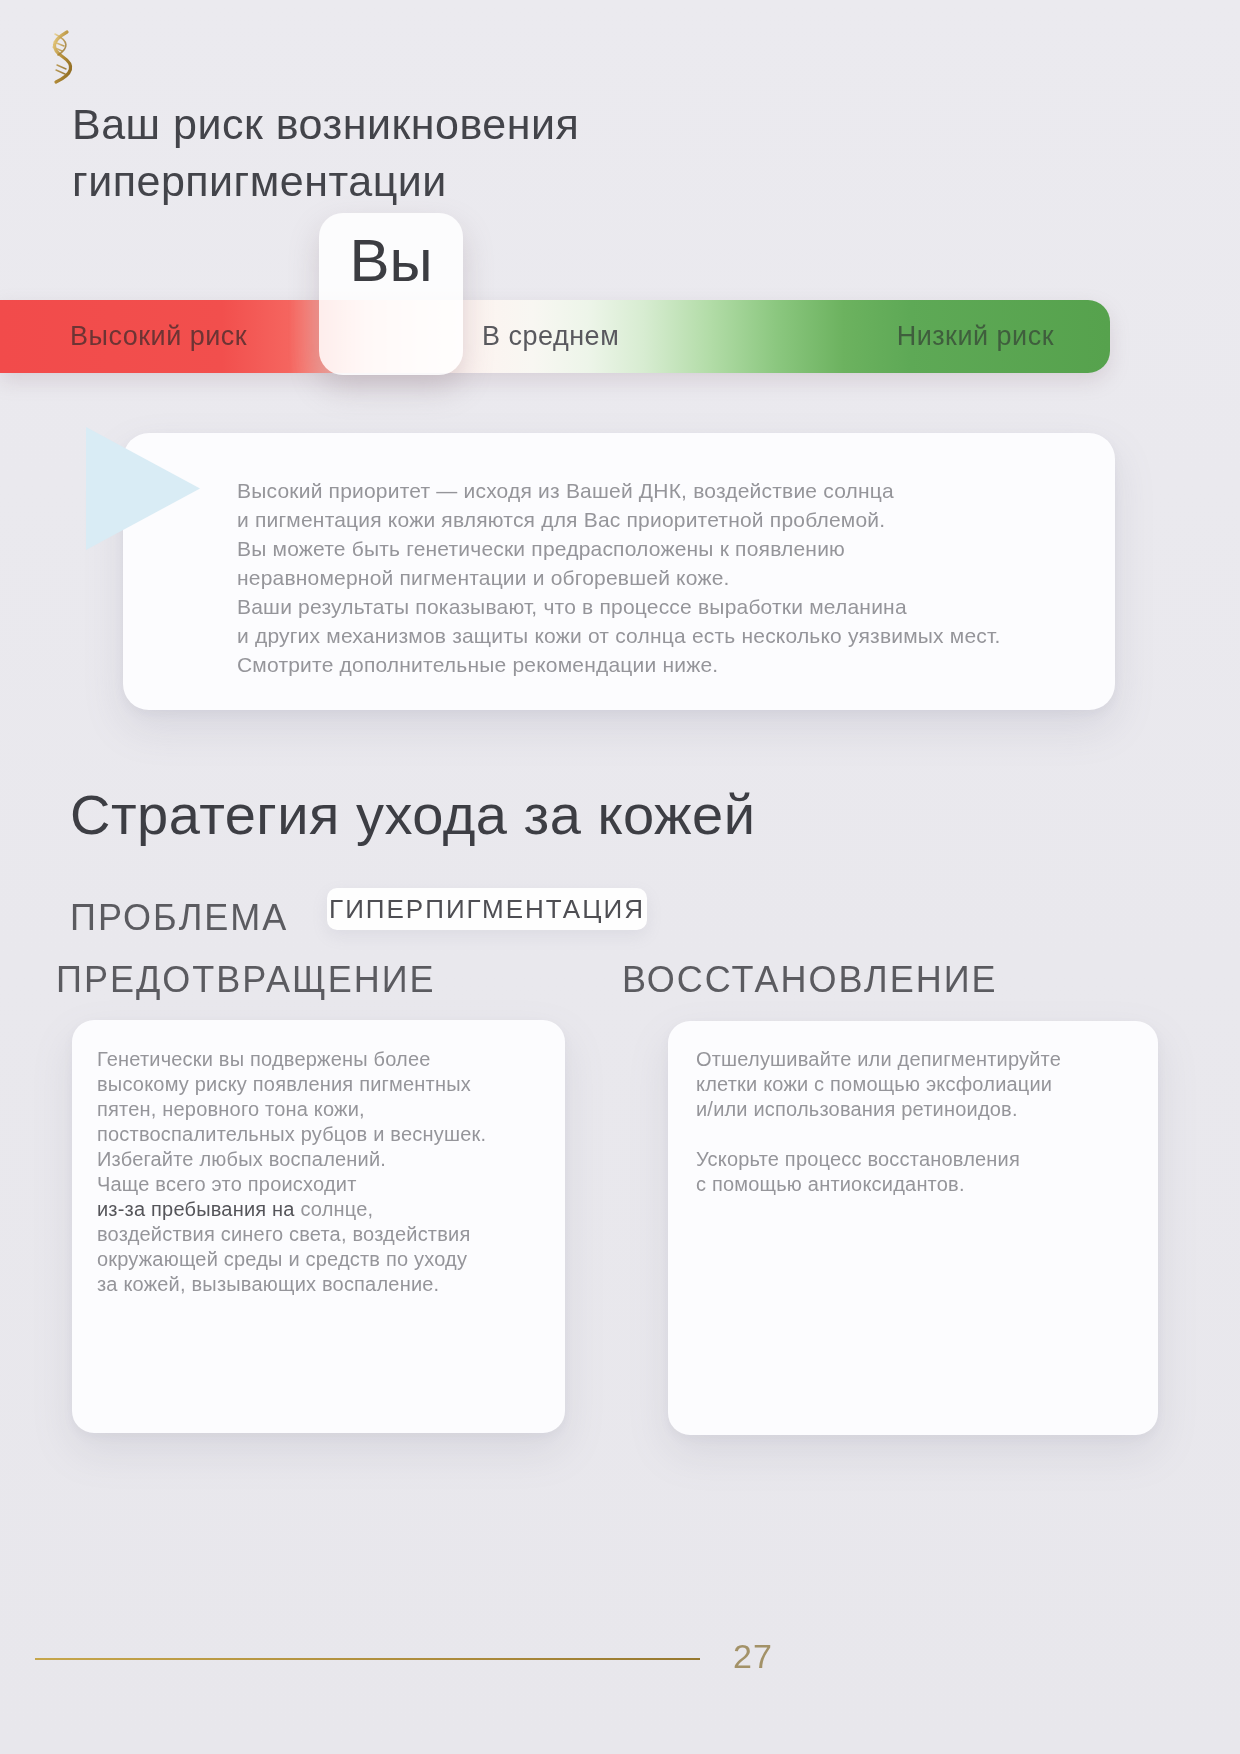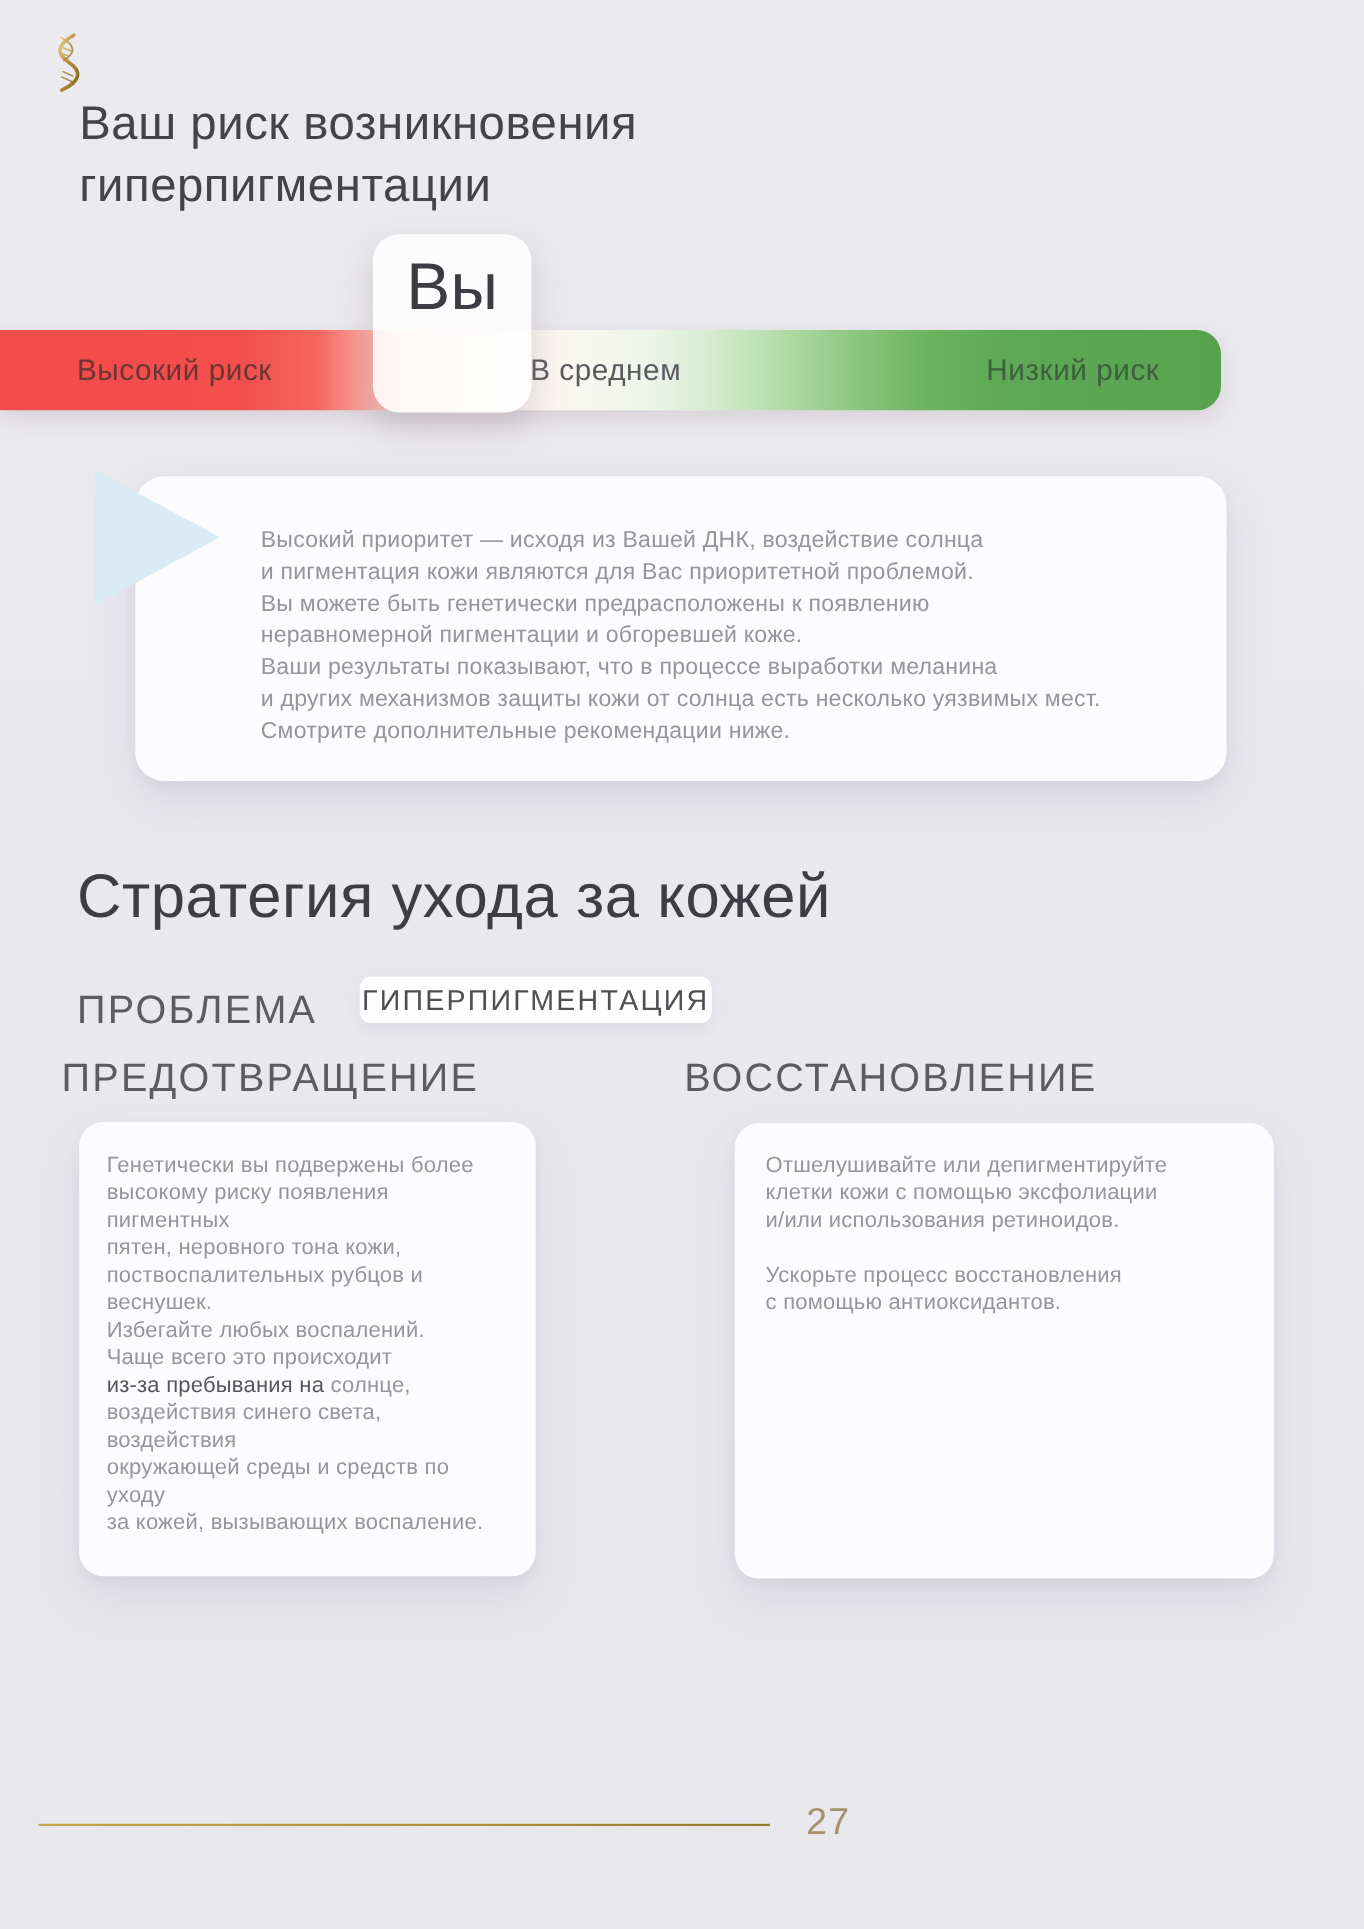--- a/index.html
+++ b/index.html
@@ -13,21 +13,21 @@
     height:1754px;
     margin:0 auto;
     background:linear-gradient(180deg,#ebeaef 0%,#e9e8ed 55%,#e8e7ec 100%);
     overflow:hidden;
   }
   
   .logo{
     position:absolute;left:42px;top:28px;width:36px;height:58px;
   }
   .page-title{
-    position:absolute;left:72px;top:84px;
+    position:absolute;left:72px;top:96px;
     font-size:43px;font-weight:200;letter-spacing:.5px;
     color:#43444a;line-height:57px;
   }
   
   .risk-bar{
     position:absolute;left:0;top:300px;width:1110px;height:73px;
     border-radius:0 22px 22px 0;
     background:linear-gradient(90deg,
       #f24b4b 0%, #f24f4d 20%, #f5655f 26%, #f8958c 29%,
       #fbd3cc 33%, #fdeae6 38%, #fdf3f0 42%, #f8f7f2 48%,
@@ -40,21 +40,20 @@
     font-size:27px;font-weight:300;letter-spacing:.5px;white-space:nowrap;
   }
   .risk-label.high{left:70px;color:#6d3434;}
   .risk-label.medium{left:482px;color:#59595e;}
   .risk-label.low{right:56px;color:#3f5e3d;}
   .risk-marker{
     position:absolute;left:319px;top:213px;width:144px;height:162px;
     border-radius:24px;background:rgba(255,255,255,.84);
     box-shadow:0 14px 30px rgba(150,130,140,.30);
     z-index:3;
-    margin-left:20px;
   }
   .risk-marker .you{
     position:absolute;top:10px;left:0;width:100%;text-align:center;
     font-size:60px;font-weight:100;color:#3c3d42;line-height:76px;
   }
   
   .summary-card{
     position:absolute;left:123px;top:433px;width:992px;height:277px;
     background:#fcfcfe;border-radius:26px;
     box-shadow:0 18px 40px rgba(125,125,150,.16),0 4px 10px rgba(125,125,150,.08);
@@ -87,21 +86,21 @@
     text-align:center;line-height:42px;
     font-size:26px;font-weight:300;letter-spacing:2px;color:#4e4e53;white-space:nowrap;
   }
   .prevention-label{position:absolute;left:56px;top:959px;}
   .restoration-label{position:absolute;left:622px;top:959px;}
   .content-card{
     position:absolute;background:#fcfcfe;border-radius:22px;
     box-shadow:0 18px 40px rgba(125,125,150,.15),0 4px 10px rgba(125,125,150,.07);
     font-size:20px;font-weight:300;color:#95959a;line-height:25px;letter-spacing:.2px;
   }
-  .card-prevention{left:72px;top:1020px;width:415px;height:413px;}
+  .card-prevention{left:72px;top:1020px;width:493px;height:413px;}
   .card-restoration{left:622px;top:1021px;width:490px;height:414px;margin-left:46px;}
   .content-card .inner{position:absolute;left:25px;top:27px;right:22px;}
   .card-restoration .inner{left:28px;top:26px;}
   .content-card p{margin:0 0 25px 0;}
   .emph{color:#55555a;font-weight:400;}
   
   .footer-rule{
     position:absolute;left:35px;top:1658px;width:665px;height:2px;
     background:linear-gradient(90deg,#c6a64b 0%,#a9883a 70%,#96782f 100%);
   }

